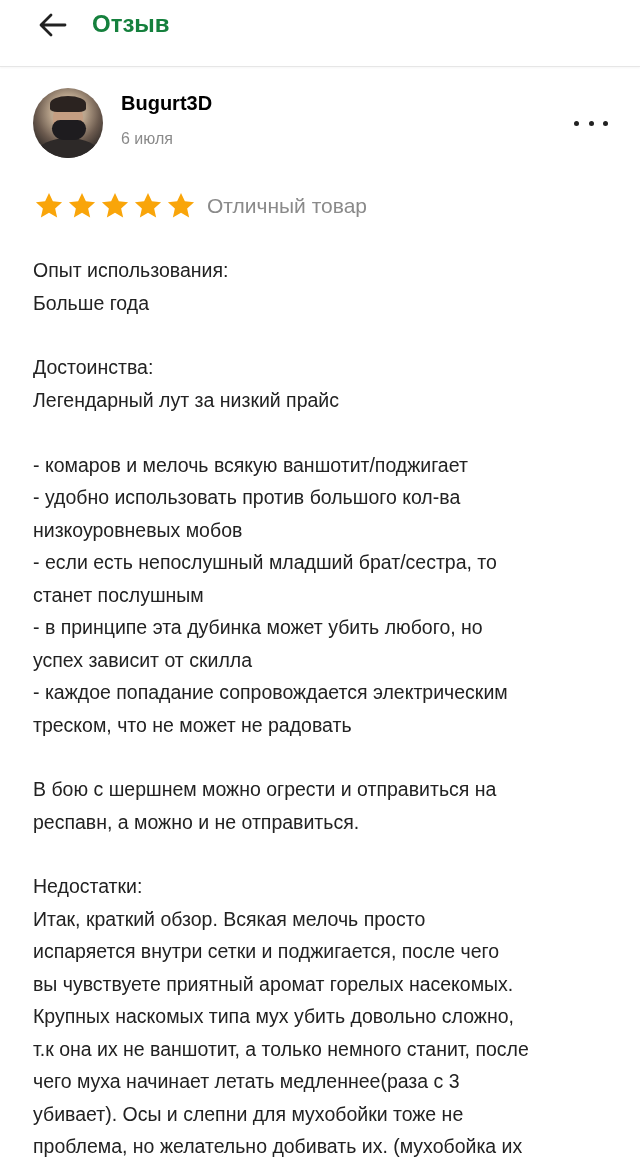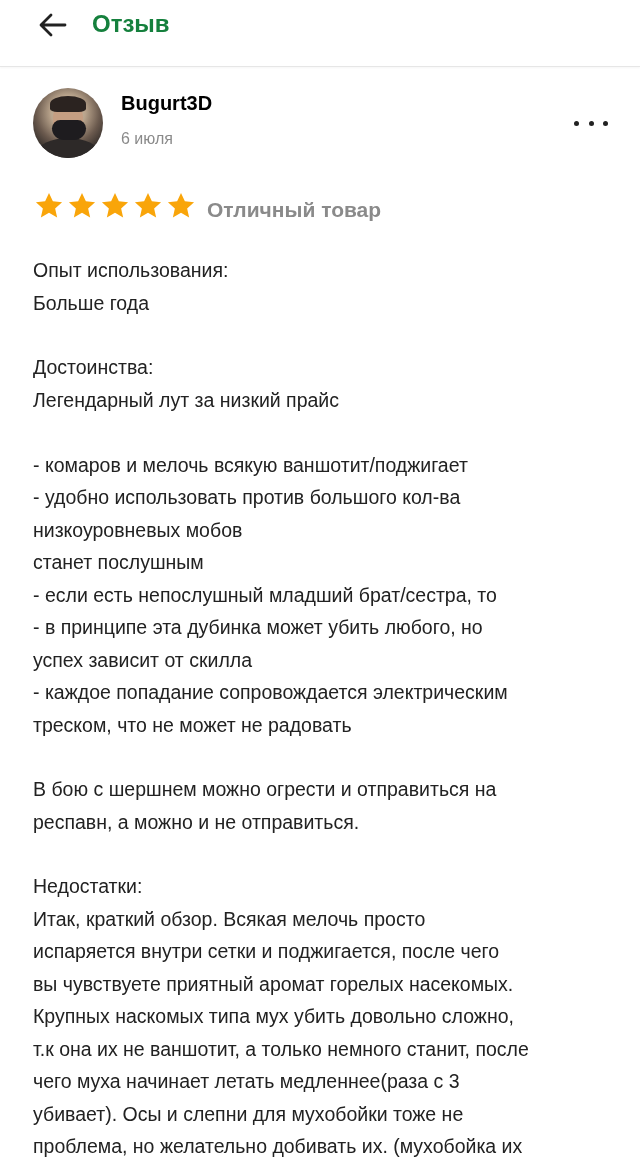--- a/index.html
+++ b/index.html
@@ -52,21 +52,21 @@
     position: absolute; left: 121px; top: 130px;
     font-size: 16px; color: #8a8a8a;
   }
   .more-btn {
     position: absolute; left: 574px; top: 116px; width: 34px; height: 14px;
     display: flex; justify-content: space-between; align-items: center; cursor: pointer;
   }
   .more-btn span { width: 5px; height: 5px; background: #222; border-radius: 50%; display: block; }
   .rating-row {
     position: absolute; left: 33px; top: 190px; height: 32px;
-    display: flex; align-items: flex-end; font-weight: bold;
+    display: flex; align-items: center;
   }
   .stars { display: flex; gap: 1px; }
   .star { width: 32px; height: 32px; }
   .rating-text {
     margin-left: 10px; font-size: 21px; color: #8a8a8a;
   }
   .content {
     position: absolute; left: 33px; top: 254px; width: 580px;
     font-size: 19.5px; line-height: 32.5px; color: #222;
   }
@@ -128,22 +128,22 @@
     <div class="line">Больше года</div>
   </div>
 
   <div class="section">
     <div class="section-title">Достоинства:</div>
     <div class="line">Легендарный лут за низкий прайс</div>
     <div class="spacer"></div>
     <div class="line">- комаров и мелочь всякую ваншотит/поджигает</div>
     <div class="line">- удобно использовать против большого кол-ва</div>
     <div class="line">низкоуровневых мобов</div>
+    <div class="line">- если есть непослушный младший брат/сестра, то</div>
     <div class="line">станет послушным</div>
-    <div class="line">- если есть непослушный младший брат/сестра, то</div>
     <div class="line">- в принципе эта дубинка может убить любого, но</div>
     <div class="line">успех зависит от скилла</div>
     <div class="line">- каждое попадание сопровождается электрическим</div>
     <div class="line">треском, что не может не радовать</div>
   </div>
 
   <div class="section">
     <div class="line">В бою с шершнем можно огрести и отправиться на</div>
     <div class="line">респавн, а можно и не отправиться.</div>
   </div>

